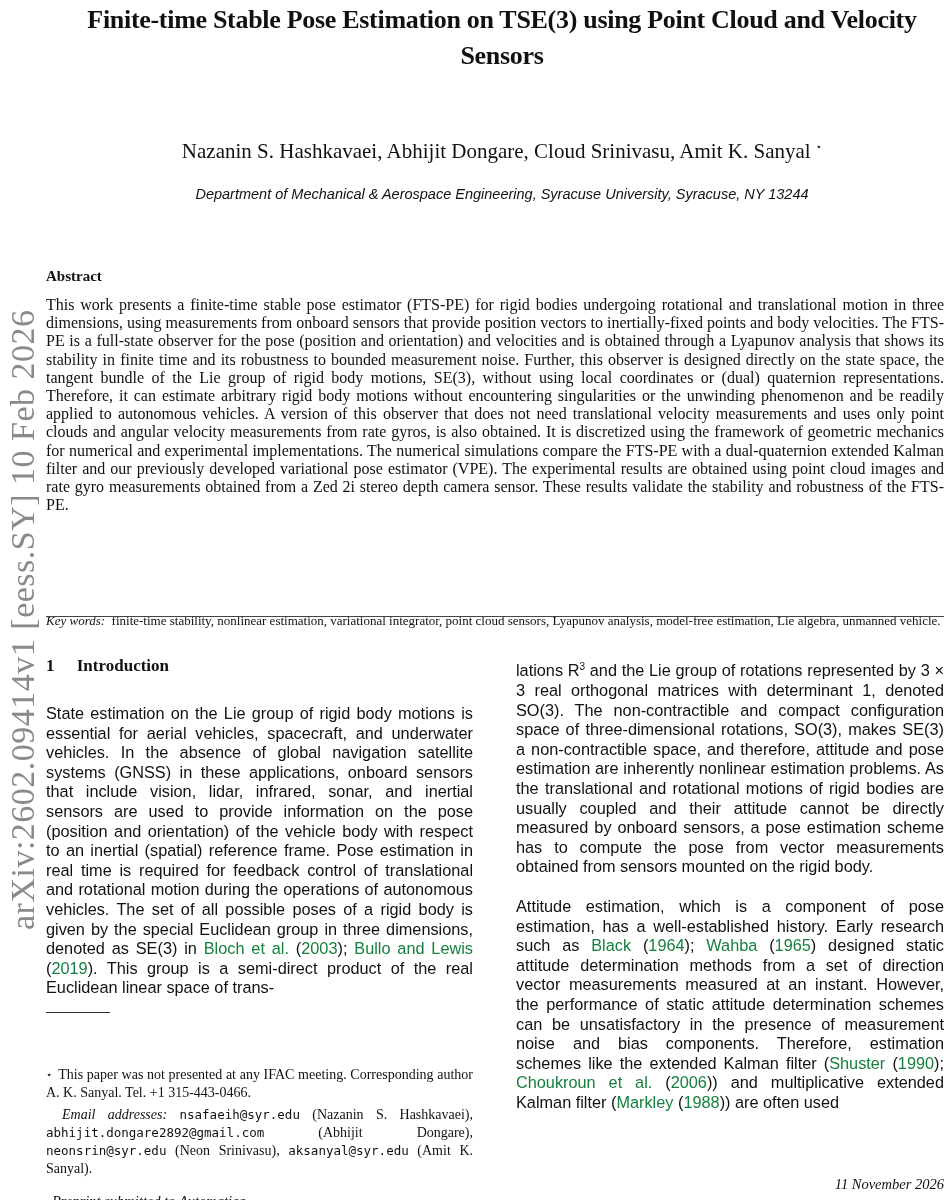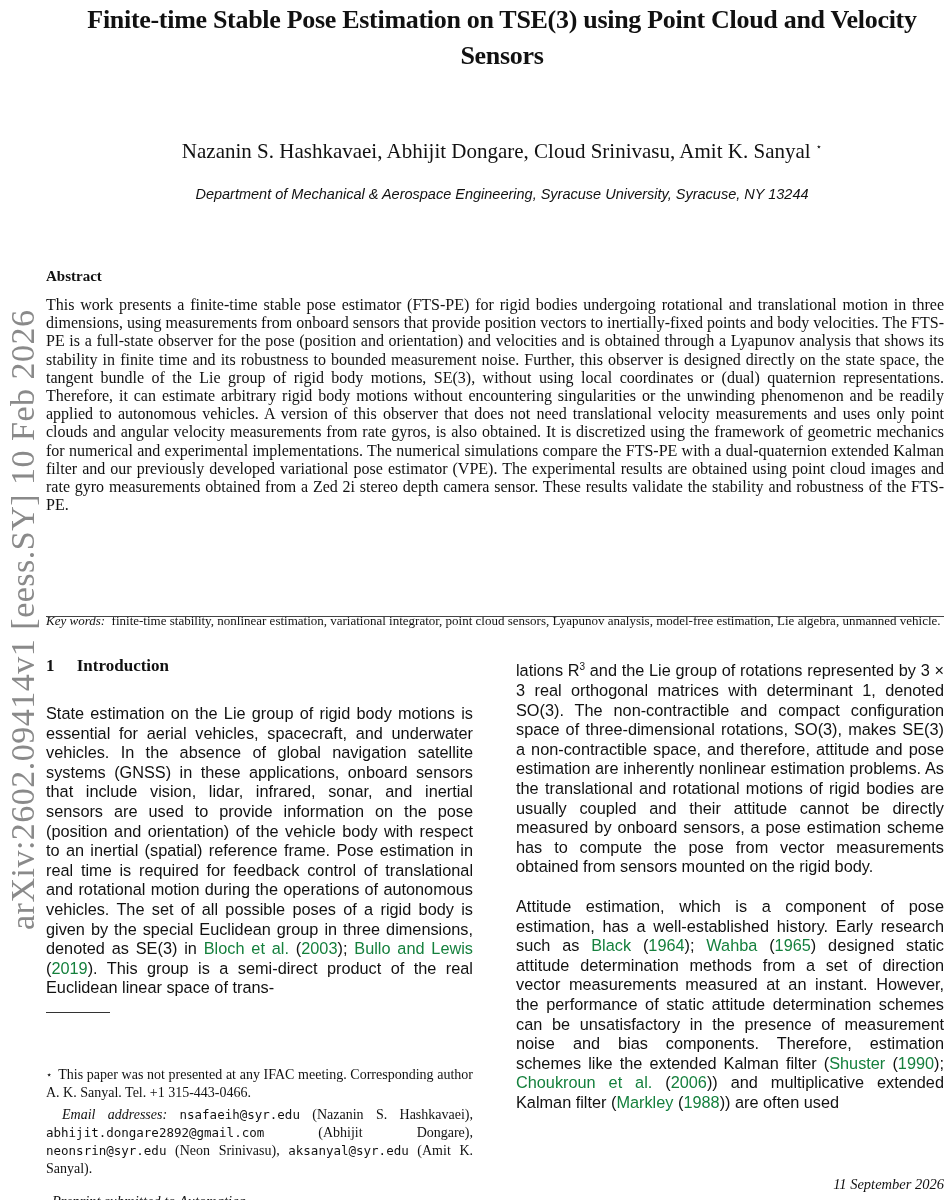--- a/index.html
+++ b/index.html
@@ -121,13 +121,13 @@
   <p><span class="star">⋆</span><span>This paper was not presented at any IFAC meeting. Corresponding author A. K. Sanyal. Tel. +1 315-443-0466.</span></p>
   <p class="indent"><span class="email-label">Email addresses:</span> <span class="mono">nsafaeih@syr.edu</span><span> (Nazanin S. Hashkavaei), </span><span class="mono">abhijit.dongare2892@gmail.com</span><span> (Abhijit Dongare), </span><span class="mono">neonsrin@syr.edu</span><span> (Neon Srinivasu), </span><span class="mono">aksanyal@syr.edu</span><span> (Amit K. Sanyal).</span></p>
 </div>
 
 <div class="col col-right">
   <p><span>lations R</span><sup>3</sup><span> and the Lie group of rotations represented by 3 × 3 real orthogonal matrices with determinant 1, denoted SO(3). The non-contractible and compact configuration space of three-dimensional rotations, SO(3), makes SE(3) a non-contractible space, and therefore, attitude and pose estimation are inherently nonlinear estimation problems. As the translational and rotational motions of rigid bodies are usually coupled and their attitude cannot be directly measured by onboard sensors, a pose estimation scheme has to compute the pose from vector measurements obtained from sensors mounted on the rigid body.</span></p>
   <p><span>Attitude estimation, which is a component of pose estimation, has a well-established history. Early research such as </span><a class="cite">Black</a><span> (</span><a class="cite">1964</a><span>); </span><a class="cite">Wahba</a><span> (</span><a class="cite">1965</a><span>) designed static attitude determination methods from a set of direction vector measurements measured at an instant. However, the performance of static attitude determination schemes can be unsatisfactory in the presence of measurement noise and bias components. Therefore, estimation schemes like the extended Kalman filter (</span><a class="cite">Shuster</a><span> (</span><a class="cite">1990</a><span>); </span><a class="cite">Choukroun et al.</a><span> (</span><a class="cite">2006</a><span>)) and multiplicative extended Kalman filter (</span><a class="cite">Markley</a><span> (</span><a class="cite">1988</a><span>)) are often used</span></p>
 </div>
 
 <div class="footer-left">Preprint submitted to Automatica</div>
-<div class="footer-right">11 September 2026</div>
+<div class="footer-right">11 November 2026</div>
 
 </body></html>

